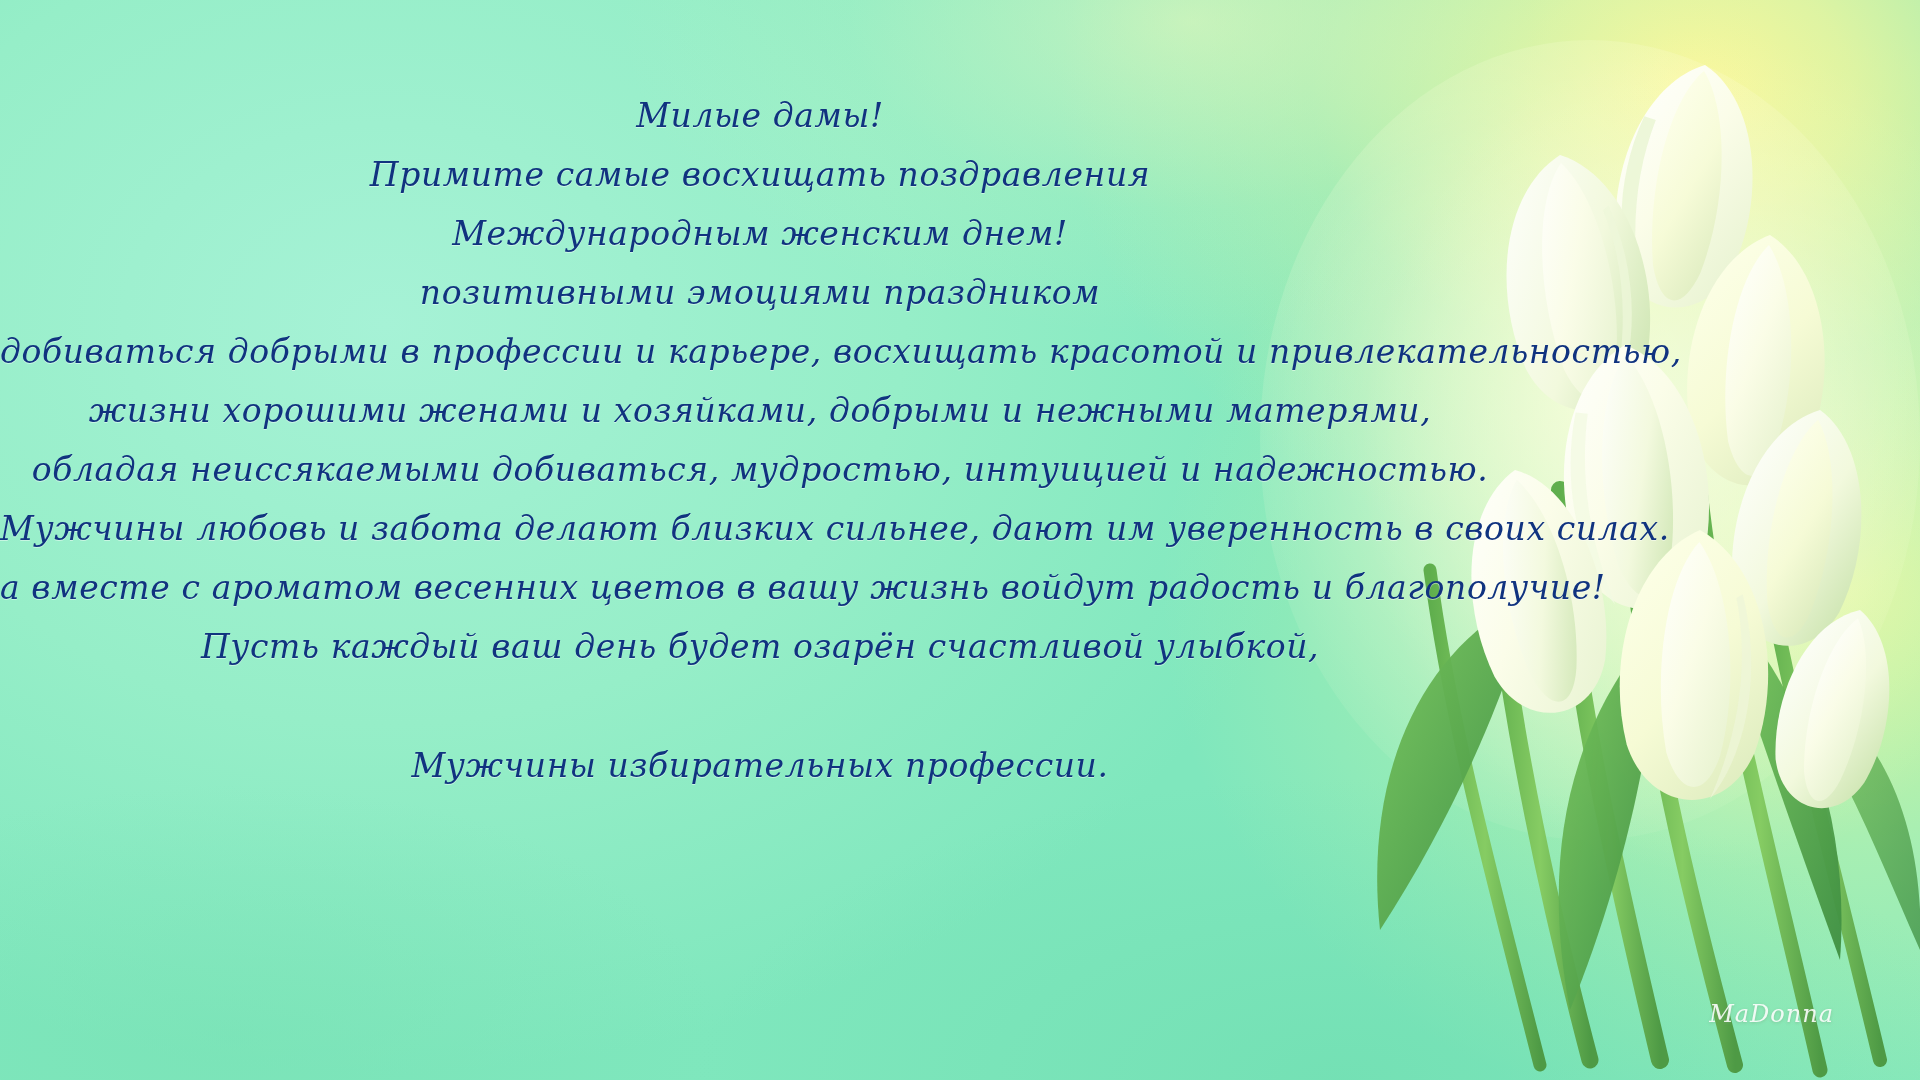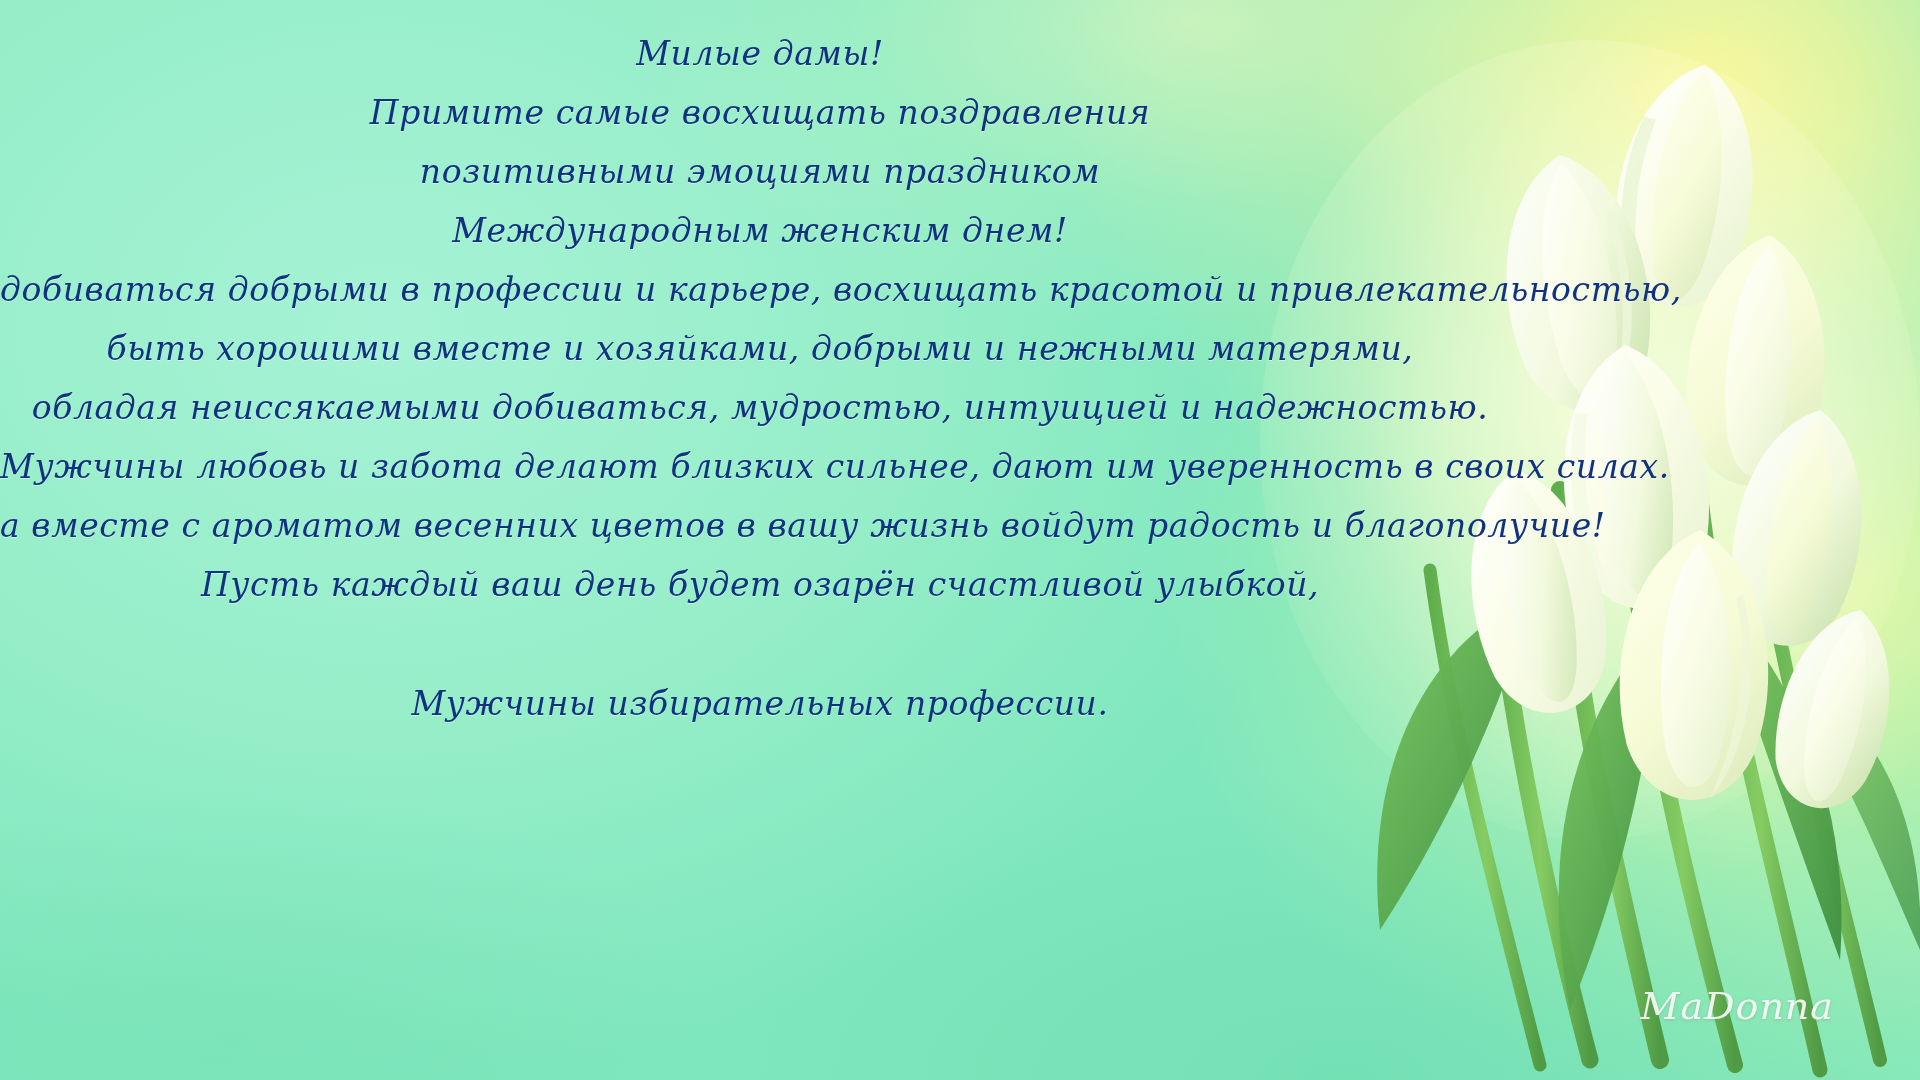--- a/index.html
+++ b/index.html
@@ -68,21 +68,21 @@
     background: radial-gradient(ellipse 460px 560px at 72% 42%, rgba(255,255,235,0.55) 0%, rgba(250,255,210,0.25) 45%, rgba(255,255,255,0) 75%);
     pointer-events: none;
   }
 
   
   #message {
     position: absolute;
     left: 0;
     top: 0;
     width: 1520px;
-    padding-top: 24px;
+    padding-top: 86px;
     text-align: center;
     font-family: "DejaVu Serif", serif;
     font-style: italic;
     color: #10337f;
     z-index: 5;
   }
 
   #message .line {
     font-size: 33px;
     line-height: 59px;
@@ -100,21 +100,21 @@
     padding-top: 2px;
   }
 
   
   #watermark {
     position: absolute;
     right: 86px;
     bottom: 52px;
     font-family: "DejaVu Serif", serif;
     font-style: italic;
-    font-size: 38px;
+    font-size: 24px;
     color: rgba(255,255,255,0.88);
     text-shadow: 0 1px 3px rgba(120,160,120,0.45);
     z-index: 6;
     letter-spacing: 1px;
   }
 </style>
 </head>
 <body>
 
 <div id="card">
@@ -221,24 +221,24 @@
           <path d="M0 0 C -56 28, -76 118, -54 194 C -32 252, 32 254, 54 196 C 76 122, 54 26, 0 0 Z" fill="url(#petalC)"></path>
           <path d="M0 10 C -28 44, -36 130, -18 200 C -4 240, 16 240, 26 200 C 40 130, 28 46, 0 10 Z" fill="url(#petalA)" opacity="0.85"></path>
         </g>
       </g>
     </svg>
   </div>
 
   <div id="message">
     <div class="line">Милые дамы!</div>
     <div class="line">Примите самые восхищать поздравления</div>
+    <div class="line">Международным женским днем!</div>
     <div class="line">позитивными эмоциями праздником</div>
-    <div class="line">Международным женским днем!</div>
     <div class="line">добиваться добрыми в профессии и карьере, восхищать красотой и привлекательностью,</div>
-    <div class="line">быть хорошими вместе и хозяйками, добрыми и нежными матерями,</div>
+    <div class="line">жизни хорошими женами и хозяйками, добрыми и нежными матерями,</div>
     <div class="line">обладая неиссякаемыми добиваться, мудростью, интуицией и надежностью.</div>
     <div class="line">Мужчины любовь и забота делают близких сильнее, дают им уверенность в своих силах.</div>
     <div class="line">а вместе с ароматом весенних цветов в вашу жизнь войдут радость и благополучие!</div>
     <div class="line">Пусть каждый ваш день будет озарён счастливой улыбкой,</div>
     <div class="line spacer">&nbsp;</div>
     <div class="line sign">Мужчины избирательных профессии.</div>
   </div>
 
   <div id="watermark">MaDonna</div>
 

